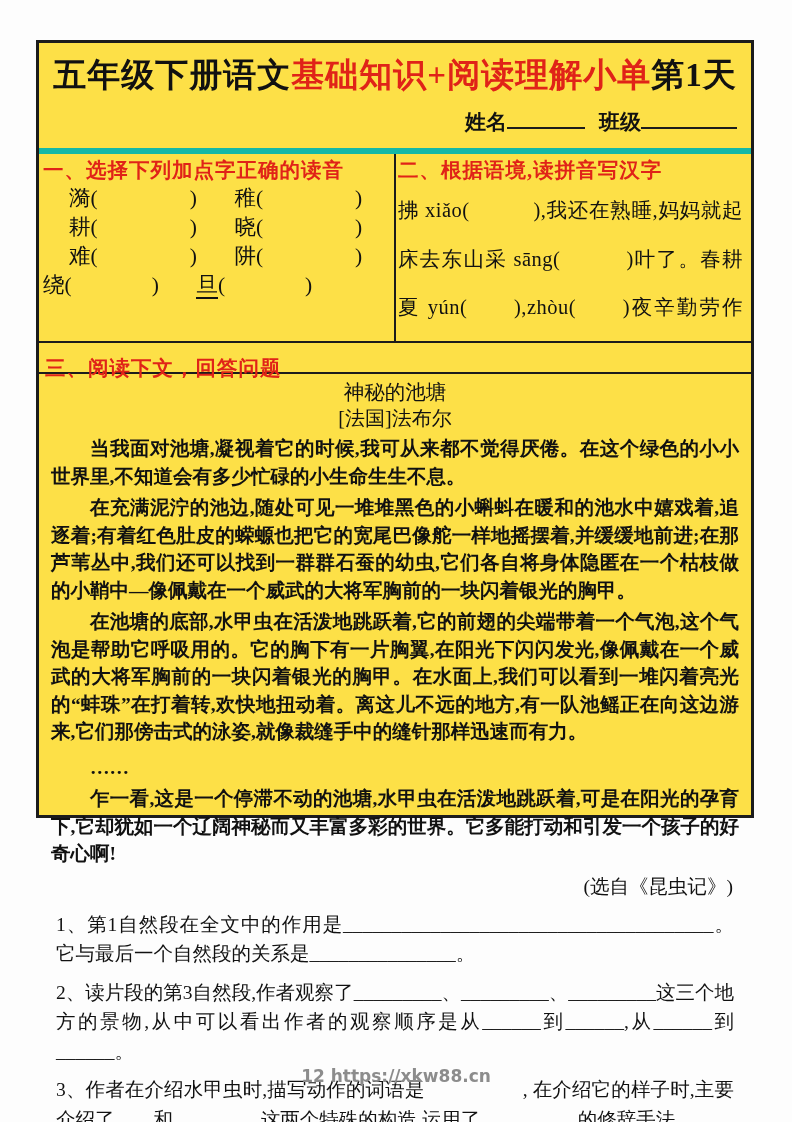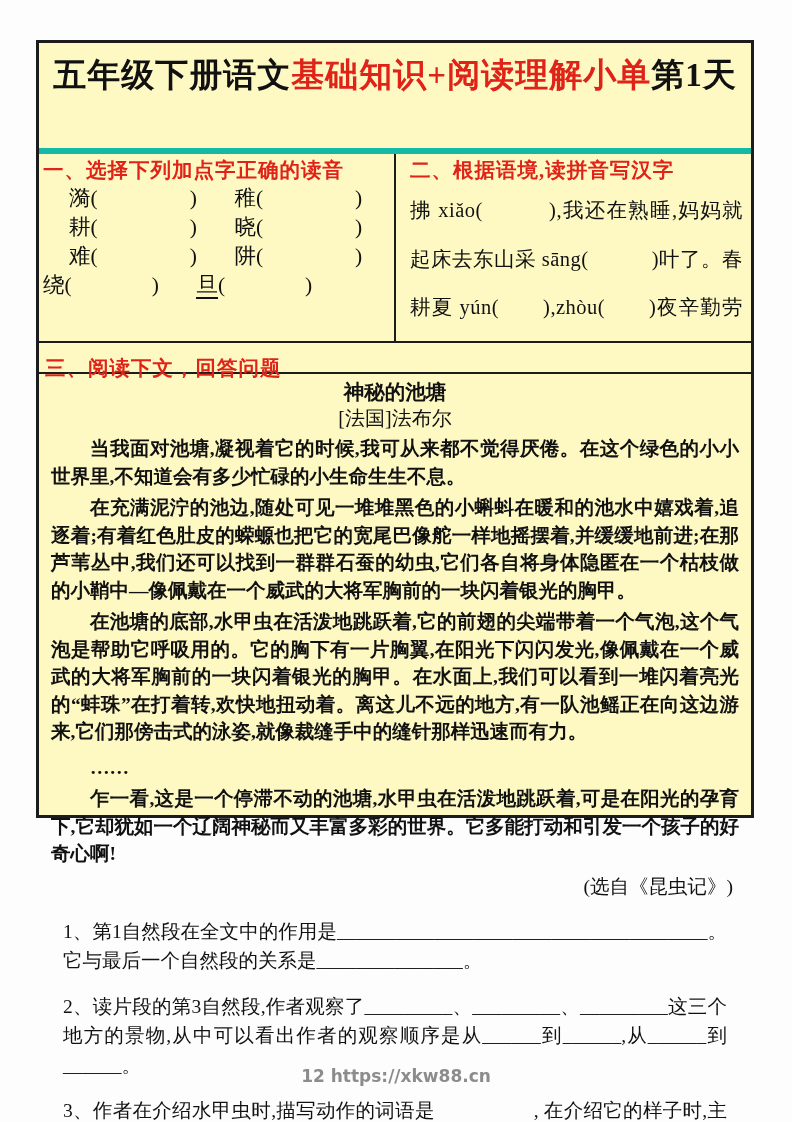--- a/index.html
+++ b/index.html
@@ -3,40 +3,40 @@
 <meta charset="utf-8">
 <style>
   html,body{margin:0;padding:0;}
   body{
     width:792px;height:1122px;background:#fdfdfd;position:relative;
     font-family:"Liberation Serif","DejaVu Serif",serif;color:#111;
     -webkit-font-smoothing:antialiased;
   }
   .sheet{
     position:absolute;left:36px;top:40px;width:718px;height:778px;
-    border:3px solid #1c1c1c;background:#fef9c3;box-sizing:border-box;
+    border:3px solid #1c1c1c;background:#fde047;box-sizing:border-box;
   }
   .red{color:#e02318;}
   
   .title-block{height:105px;box-sizing:border-box;padding-top:10px;}
   .title{
     text-align:center;font-size:33px;font-weight:900;line-height:44px;
     letter-spacing:1px;white-space:nowrap;
   }
   .nameline{
     text-align:right;font-size:21px;margin-top:9px;padding-right:14px;
     font-weight:bold;
   }
   .blank{display:inline-block;border-bottom:2px solid #1c1c1c;height:1em;vertical-align:baseline;}
   .b75{width:78px;margin-right:14px;}
   .b95{width:96px;}
   
   .row1{display:flex;border-top:6px solid #14b8a6;height:193px;box-sizing:border-box;}
   .cell1{width:357px;border-right:2px solid #1c1c1c;box-sizing:border-box;padding:3px 4px 0 4px;overflow:hidden;}
-  .cell2{flex:1;box-sizing:border-box;padding:3px 8px 0 14px;overflow:hidden;}
+  .cell2{flex:1;box-sizing:border-box;padding:3px 8px 0 2px;overflow:hidden;}
   .shead{font-size:20.5px;font-weight:bold;letter-spacing:1px;line-height:27px;}
   .crow{font-size:21.5px;line-height:29px;white-space:nowrap;}
   .crow.indent{padding-left:26px;}
   .gap{display:inline-block;width:92px;}
   .gap.g80{width:80px;}
   .pairL{display:inline-block;width:160px;}
   .crow.last{margin-top:0;}
   .crow.last .pairL{width:148px;}
   .udot{border-bottom:2px solid #111;}
   .s2text{
@@ -46,40 +46,43 @@
   
   .row2{
     border-top:2px solid #1c1c1c;height:31px;box-sizing:border-box;
     padding:12px 0 0 6px;
   }
   
   .row3{
     border-top:2px solid #1c1c1c;box-sizing:border-box;
     padding:3px 8px 0 8px;font-size:19.5px;line-height:27.5px;
   }
-  .ptitle{text-align:center;font-weight:bold;font-size:20.5px;line-height:26px;margin-top:2px;}
+  .ptitle{text-align:center;font-weight:normal;font-size:20.5px;line-height:26px;margin-top:2px;}
   .pauthor{text-align:center;font-size:20px;line-height:26px;}
   .row3 p{margin:4px;text-indent:2em;text-align:justify;font-weight:bold;}
   .row3 p.ell{margin-top:8px;text-align:left;}
   .psource{text-align:right;padding-right:10px;line-height:29px;}
-  .q{margin:16px;text-align:justify;line-height:29.5px;}
+  .q{margin:9px;text-align:justify;line-height:29.5px;}
   .ansline{margin-top:24px;line-height:26px;white-space:nowrap;overflow:hidden;}
   .footer{
     position:absolute;left:0;right:0;top:1066px;text-align:center;
     color:#8c8c8c;font-size:17px;font-family:"DejaVu Sans","Liberation Sans",sans-serif;font-weight:bold;
   }
 </style>
 </head>
 <body>
 
 <div class="sheet">
 
   <div class="title-block">
     <div class="title">
       <span>五年级下册语文</span><span class="red">基础知识+阅读理解小单</span><span>第1天</span>
+    </div>
+    <div class="nameline">
+      <span>姓名</span><span class="blank b75"></span><span>班级</span><span class="blank b95"></span>
     </div>
   </div>
 
   <div class="row1">
     <div class="cell1">
       <div class="shead red">一、选择下列加点字正确的读音</div>
       <div class="crow indent">
         <span class="pairL"><span class="ch">漪</span><span class="pa">(</span><span class="gap"></span><span class="pa">)</span></span>
         <span class="pairR"><span class="ch">稚</span><span class="pa">(</span><span class="gap"></span><span class="pa">)</span></span>
       </div>

